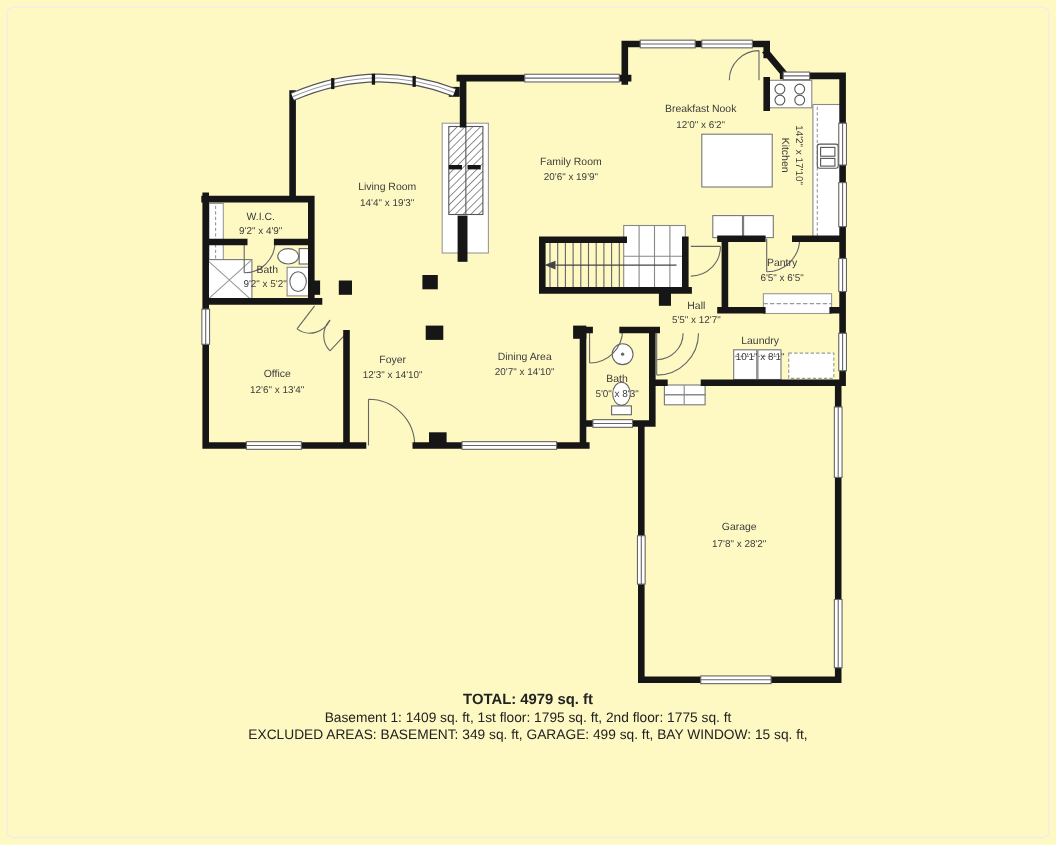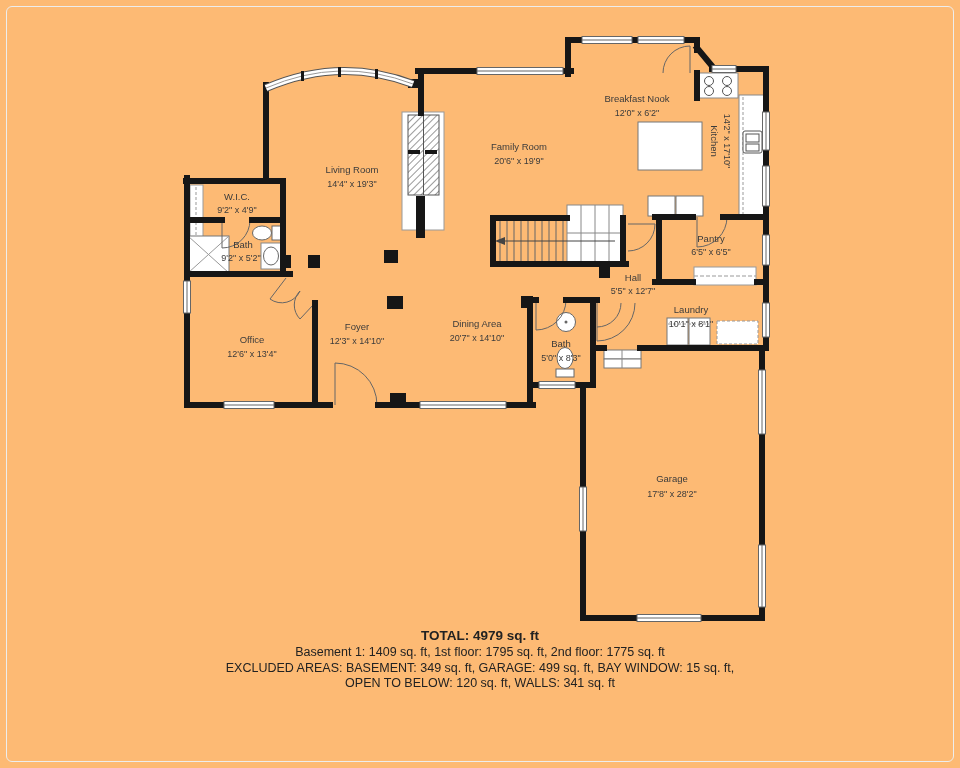--- a/index.html
+++ b/index.html
@@ -1,16 +1,16 @@
 <!DOCTYPE html>
 <html><head>
 <meta charset="utf-8">
 <style>
   html,body{margin:0;padding:0;background:#fff;}
-  #stage{position:relative;width:960px;height:768px;background:#fdba74;overflow:hidden;
+  #stage{position:relative;width:960px;height:768px;background:#fef9c3;overflow:hidden;
          font-family:"Liberation Sans", sans-serif;}
   #frame{position:absolute;inset:6px;border:1px solid #ededed;border-radius:6px;pointer-events:none;}
   #plan-svg{position:absolute;left:0;top:0;}
   .room-name{font-size:9.5px;fill:#3b3b3b;}
   .room-dims{font-size:9px;fill:#3b3b3b;}
   #summary{position:absolute;left:0;top:628px;width:960px;text-align:center;color:#222;}
   #summary .total{font-size:13.5px;font-weight:bold;margin:0 0 2px 0;}
   #summary .line{font-size:12.5px;line-height:15.5px;margin:0;}
   #summary .disclaimer{font-size:7.5px;color:#666;margin-top:10px;}
 </style>
@@ -277,15 +277,14 @@
         <text class="room-name" x="672" y="482">Garage</text>
         <text class="room-dims" x="672" y="497">17'8" x 28'2"</text>
       </g>
     </g>
   </svg>
 
   <div id="summary">
     <p class="total">TOTAL: 4979 sq. ft</p>
     <p class="line">Basement 1: 1409 sq. ft, 1st floor: 1795 sq. ft, 2nd floor: 1775 sq. ft</p>
     <p class="line">EXCLUDED AREAS: BASEMENT: 349 sq. ft, GARAGE: 499 sq. ft, BAY WINDOW: 15 sq. ft,</p>
-    <p class="line">OPEN TO BELOW: 120 sq. ft, WALLS: 341 sq. ft</p>
   </div>
 </div>
 
 </body></html>

